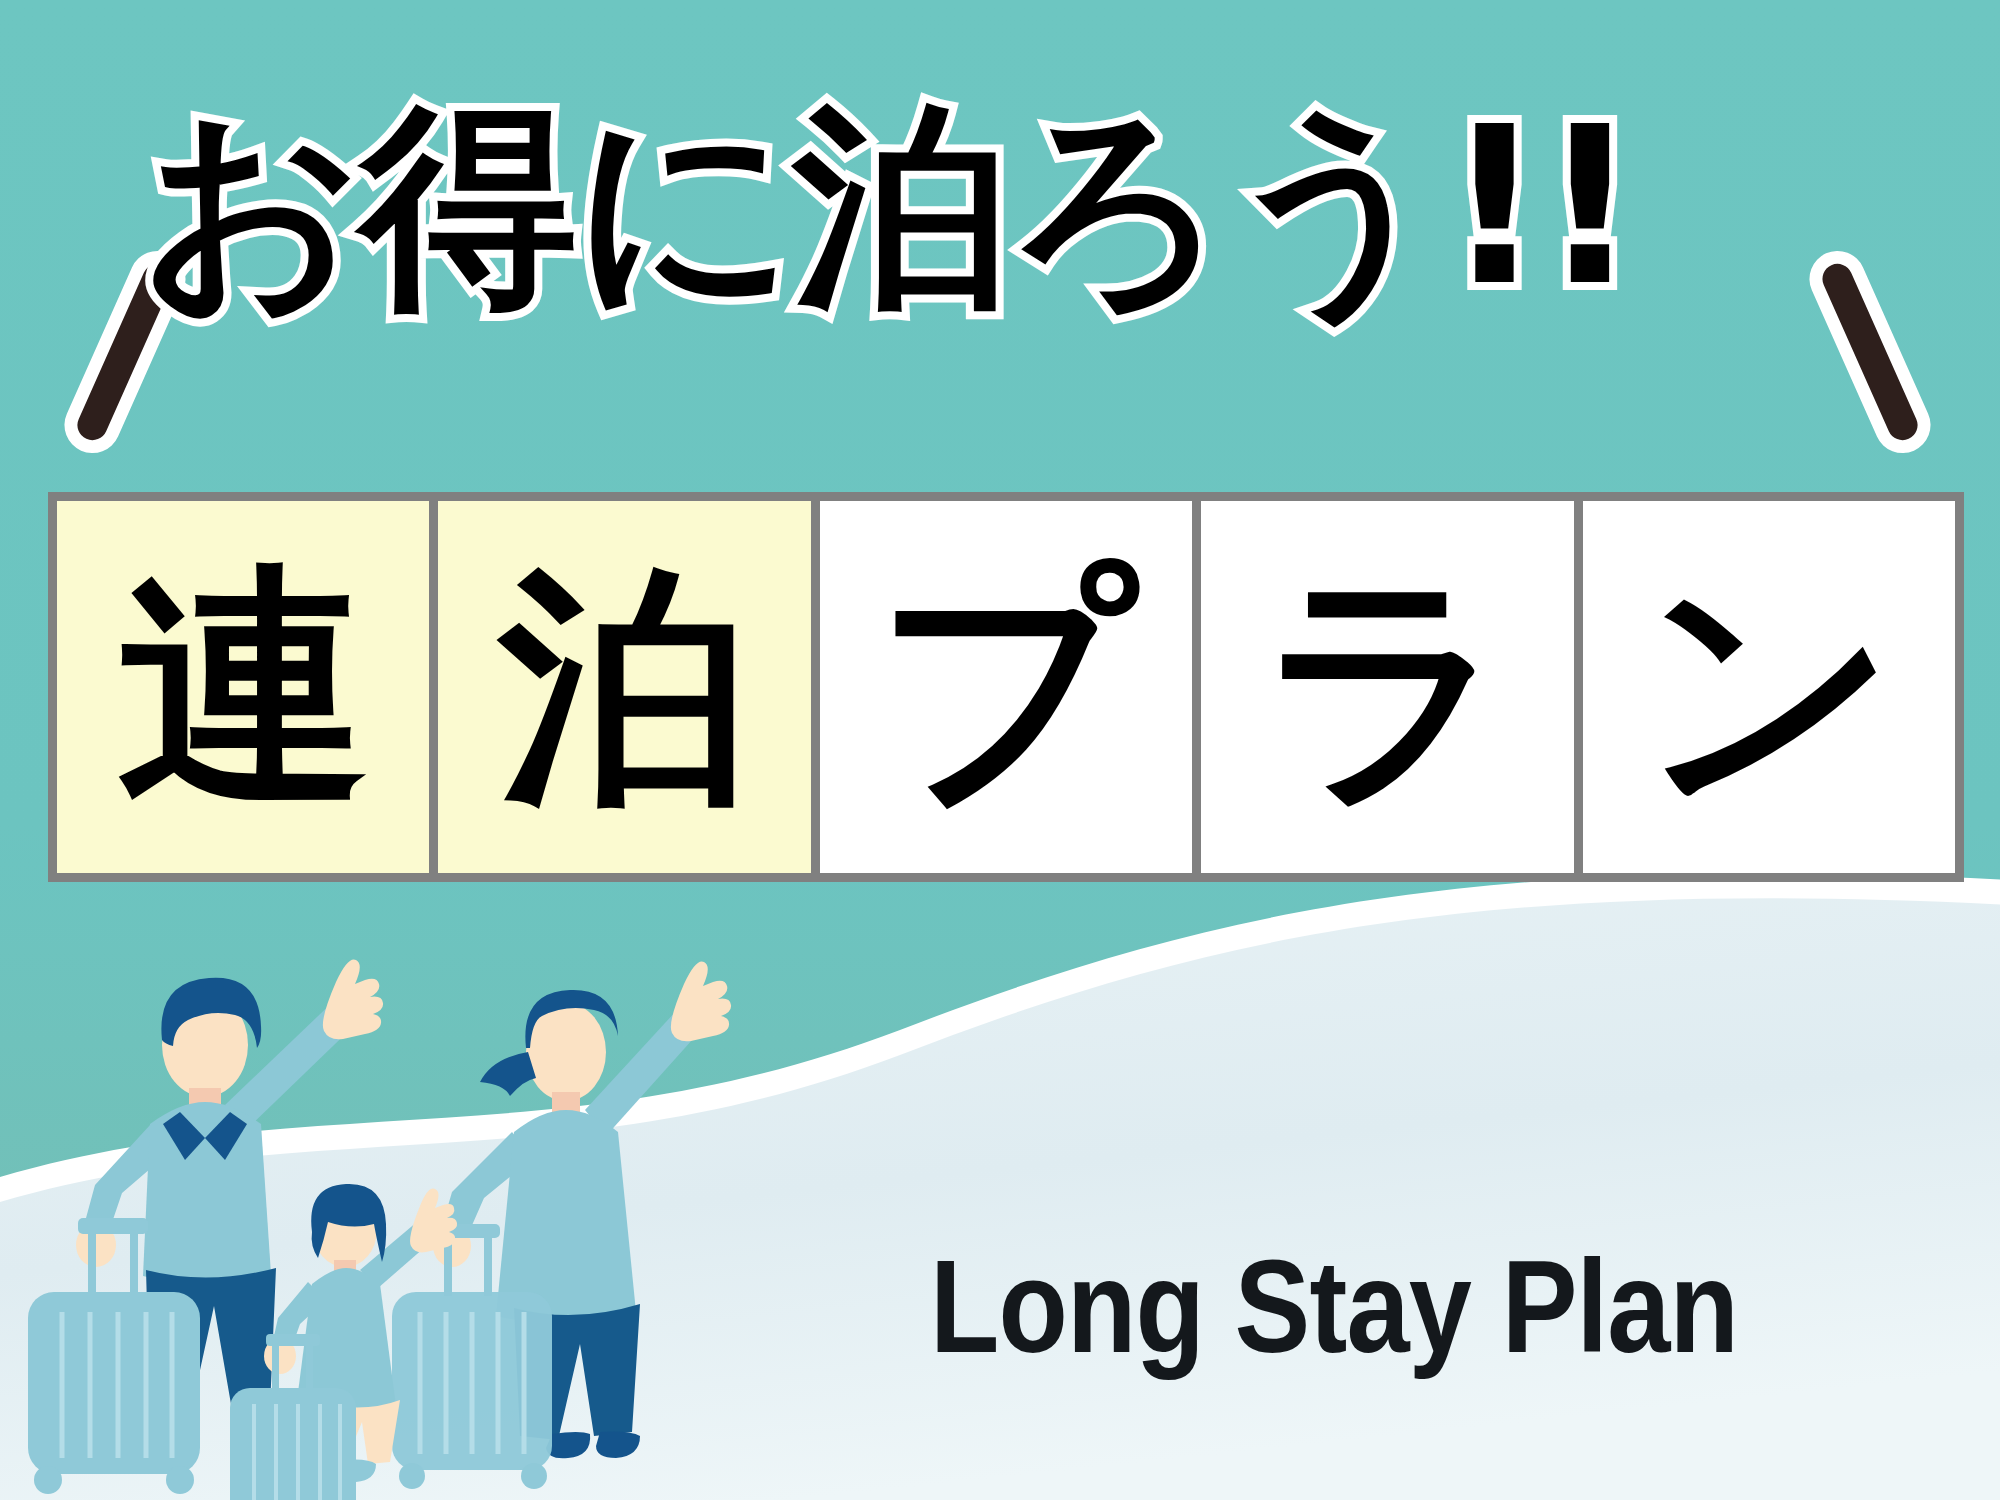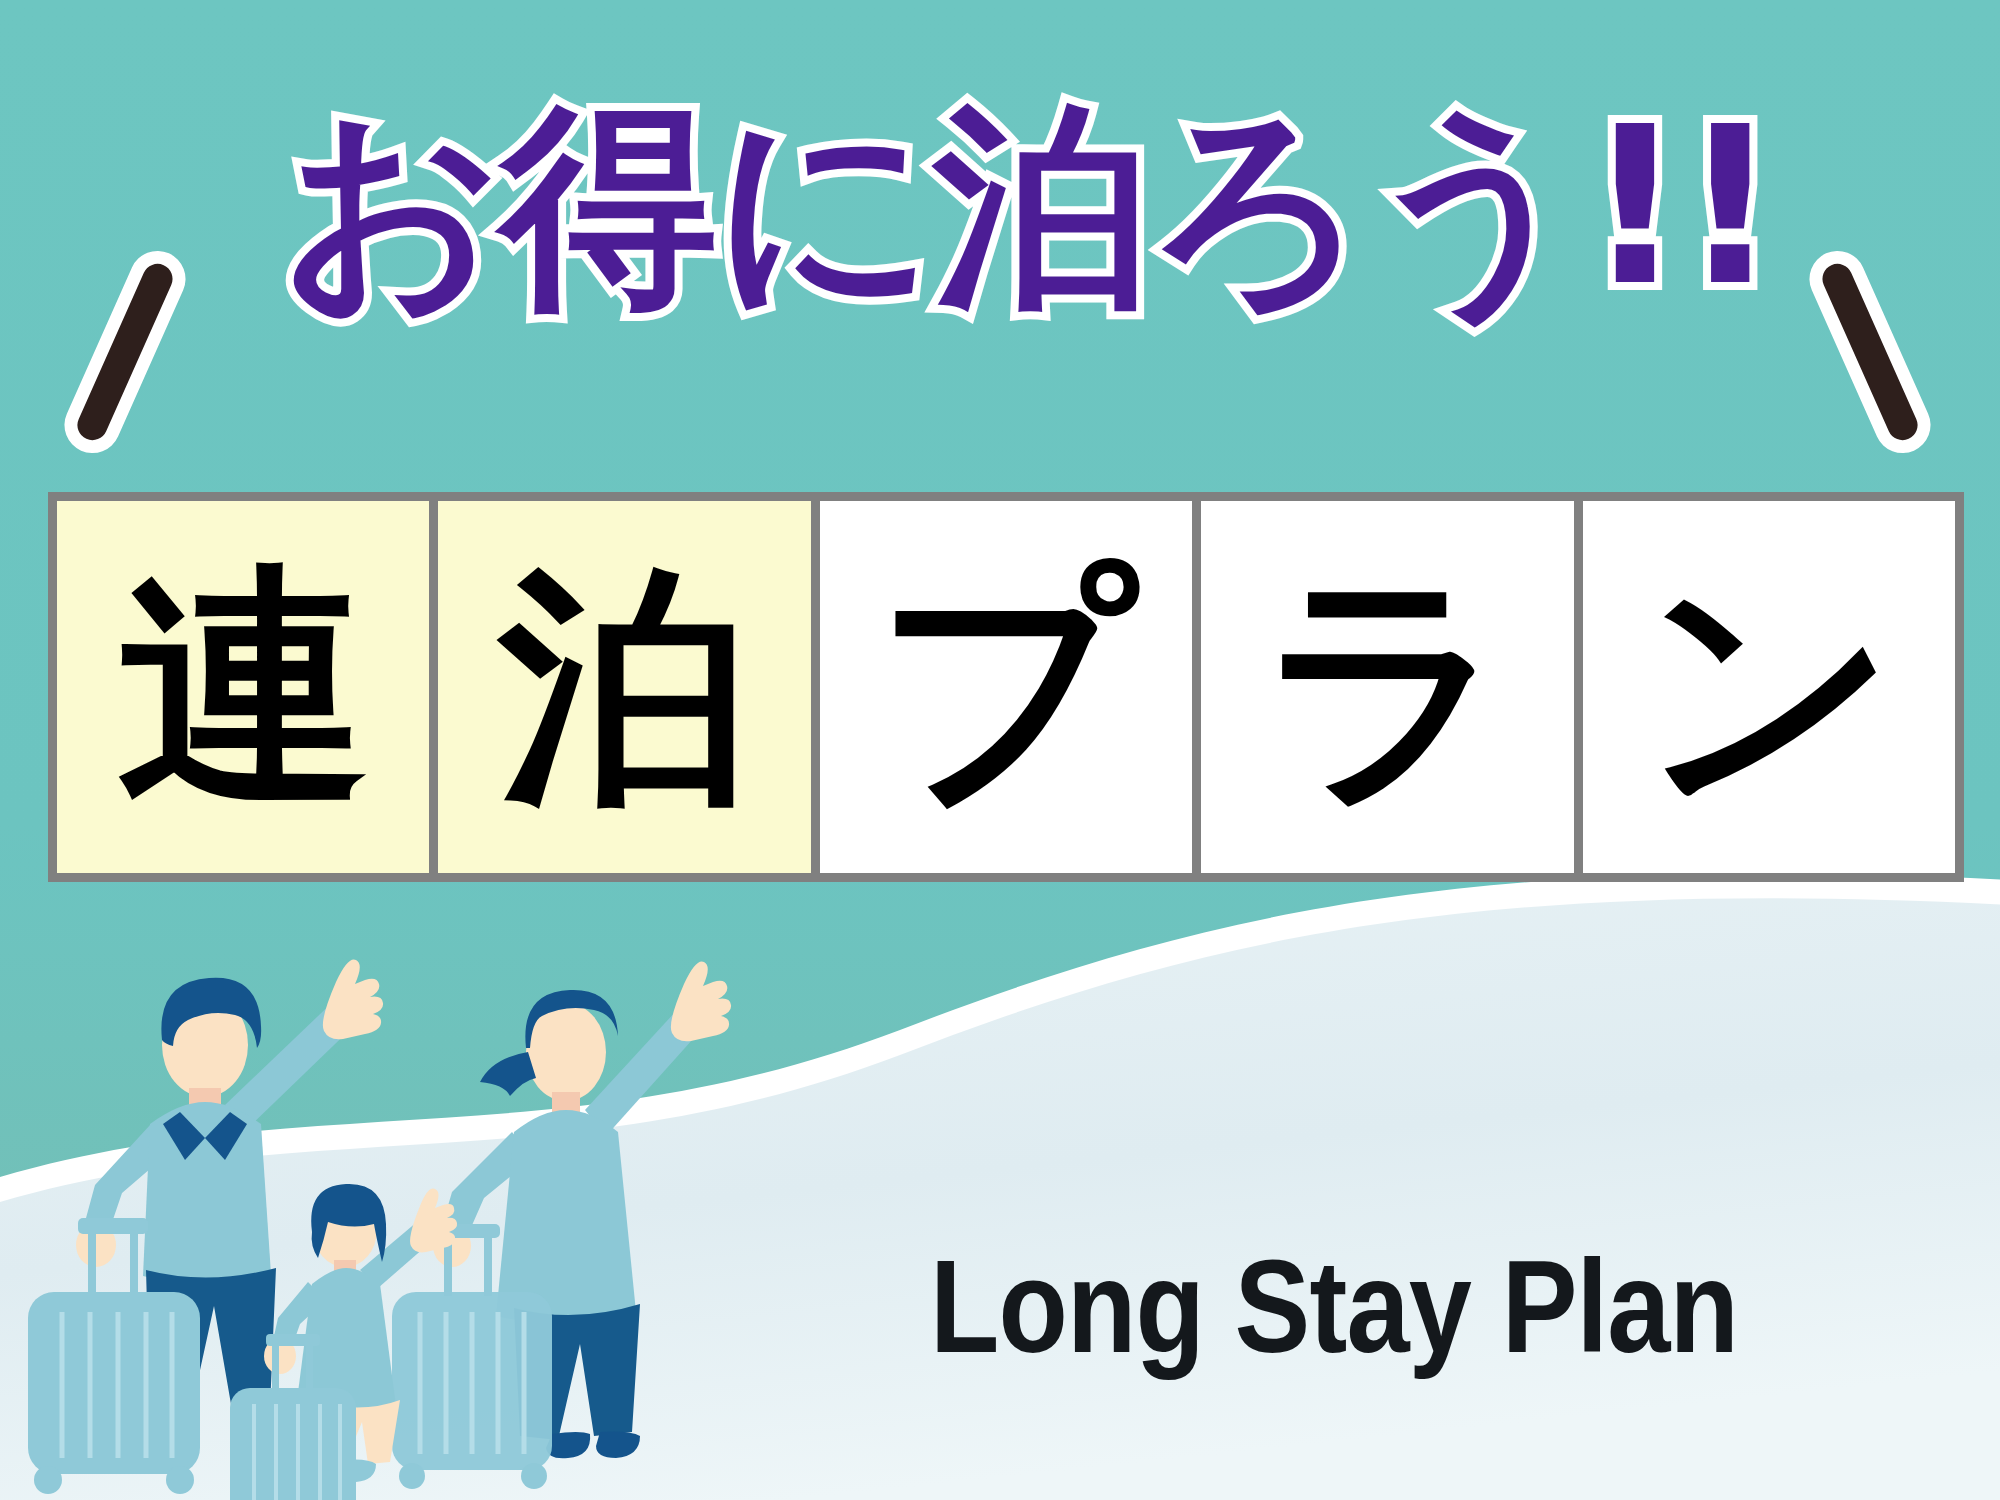--- a/index.html
+++ b/index.html
@@ -37,27 +37,27 @@
     left: 0;
     top: 72px;
     width: 2000px;
     height: 300px;
   }
   .headline-text {
     position: absolute;
     left: 0;
     top: 0;
     width: 1776px;
-    text-align: right;
+    text-align: center;
     font-family: "DejaVu Sans", "Liberation Sans", sans-serif;
     font-weight: 700;
     font-size: 218px;
     line-height: 270px;
     letter-spacing: -4px;
-    color: #4c1d95;
+    color: #000000;
     -webkit-text-stroke: 16px #ffffff;
     paint-order: stroke fill;
     white-space: nowrap;
   }
   .slash {
     position: absolute;
     width: 30px;
     height: 190px;
     border-radius: 20px;
     background: #2e1f1c;

